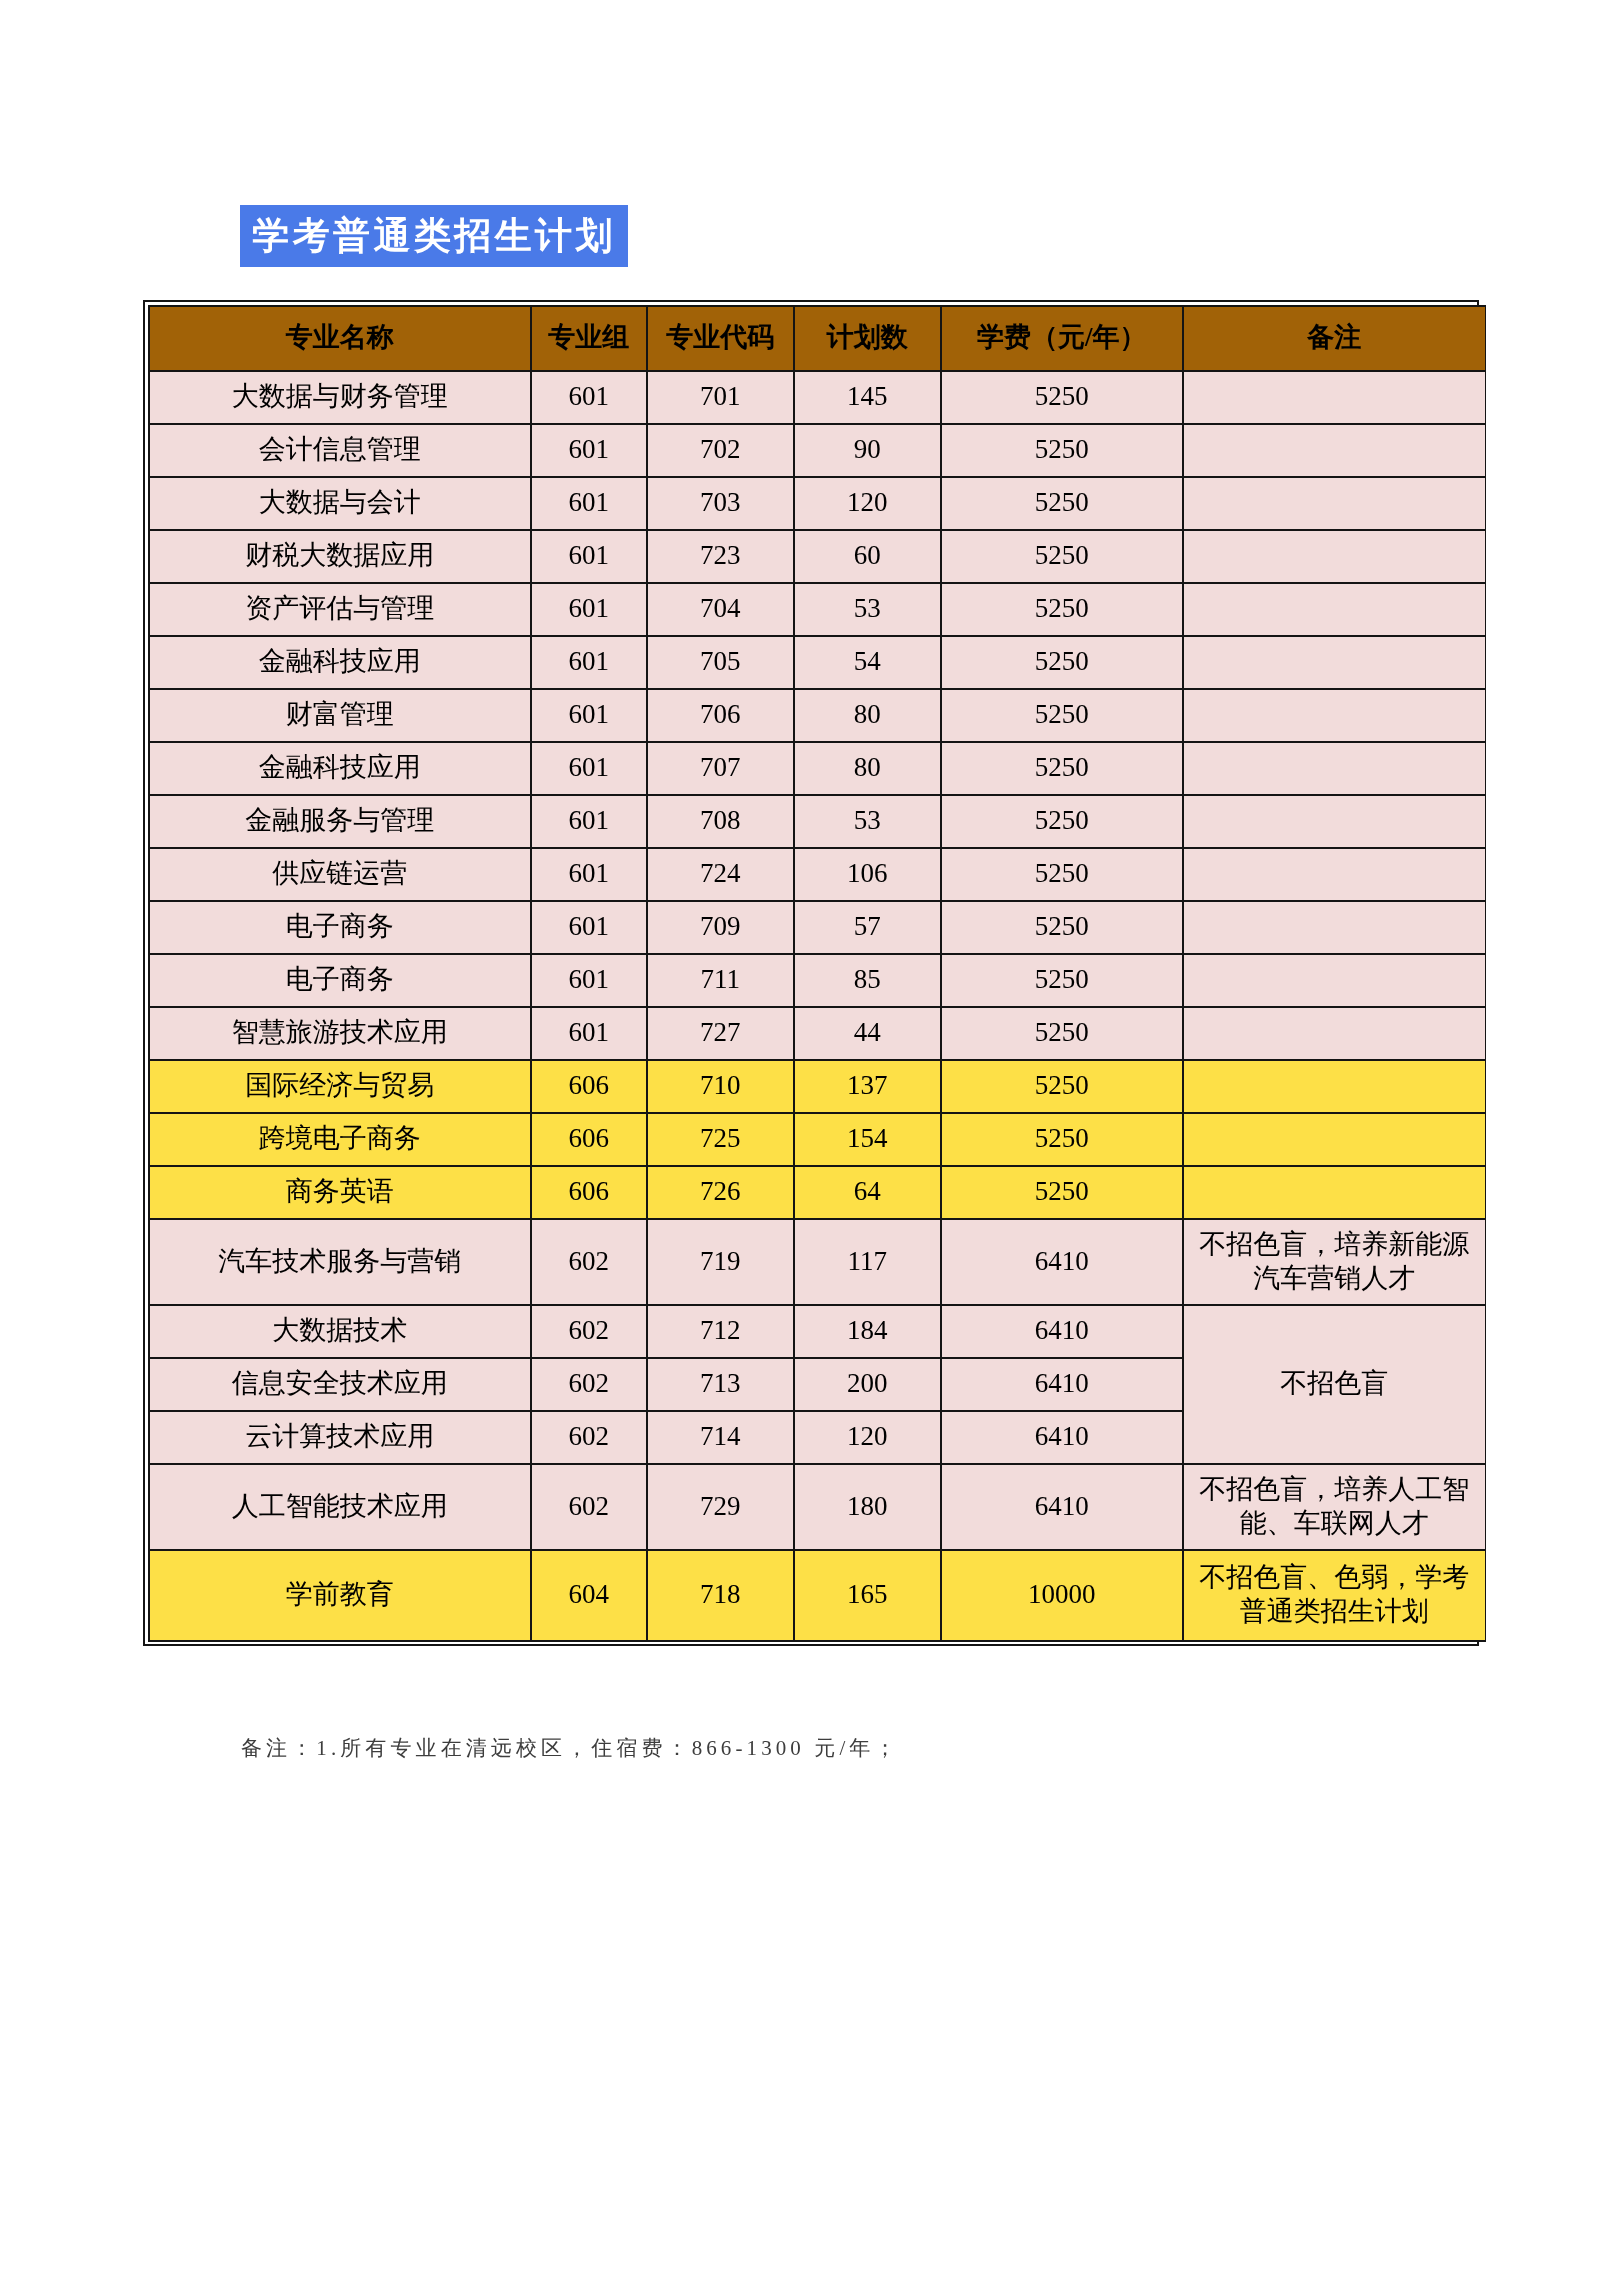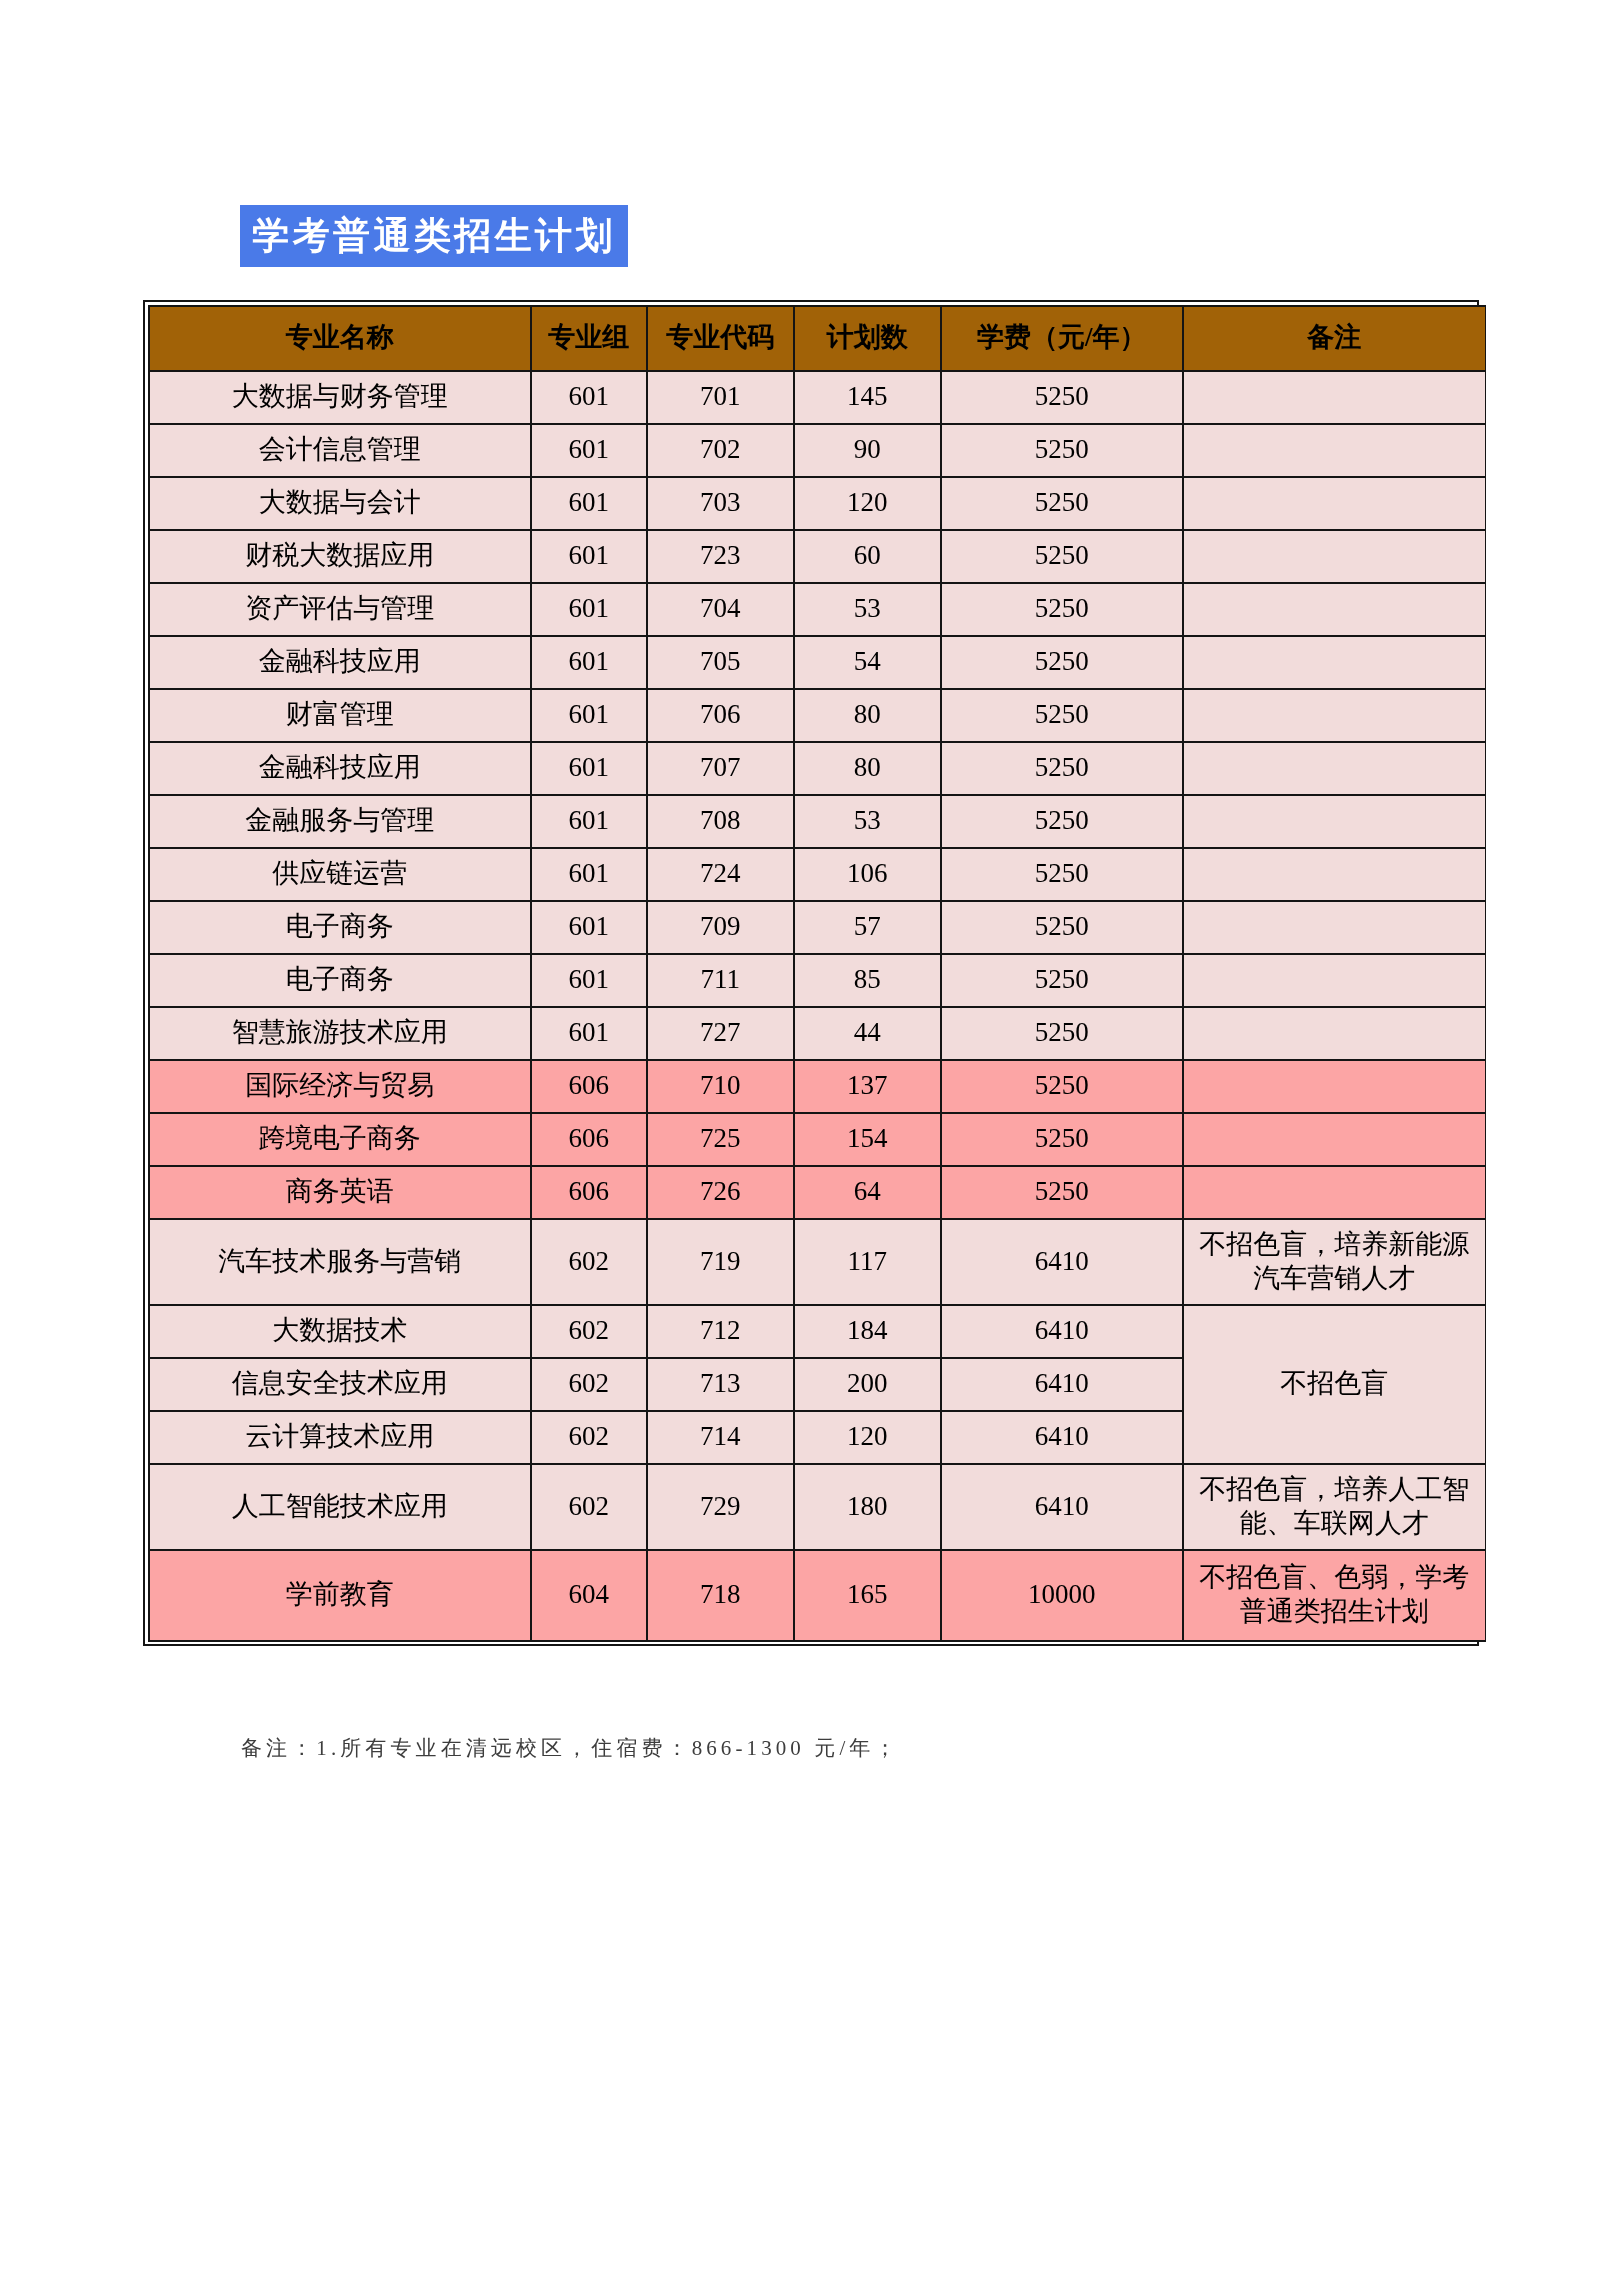--- a/index.html
+++ b/index.html
@@ -54,21 +54,21 @@
   }
   table.plan th {
     font-weight: 700;
     height: 65px;
     background: #a16207;
   }
   table.plan tr.row-normal td { height: 53px; }
   table.plan tr.row-tall td { height: 86px; }
   table.plan tr.row-xtall td { height: 91px; }
   table.plan tr.pink td { background: #f2dcdb; }
-  table.plan tr.white td { background: #fca5a5; }
+  table.plan tr.white td { background: #fde047; }
   td.cell-remark { font-size: 25px; line-height: 1.25; padding: 2.7px 9.5px; }
   
   .notes {
     position: absolute;
     left: 201px;
     top: 1735px;
     width: 1241px;
     font-size: 21px;
     letter-spacing: 4.1px;
     color: #3d3d3d;

